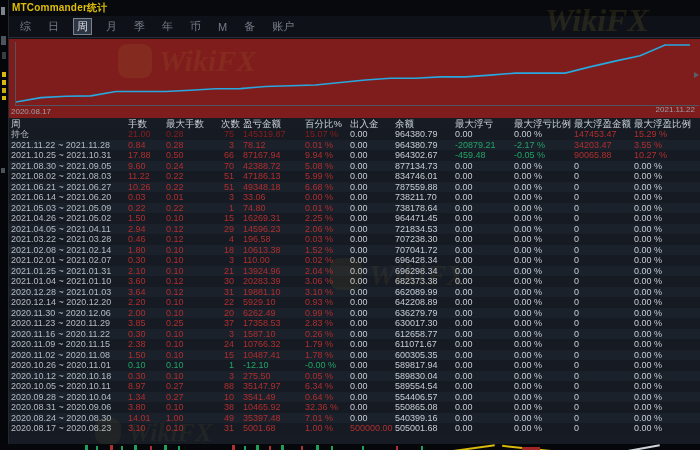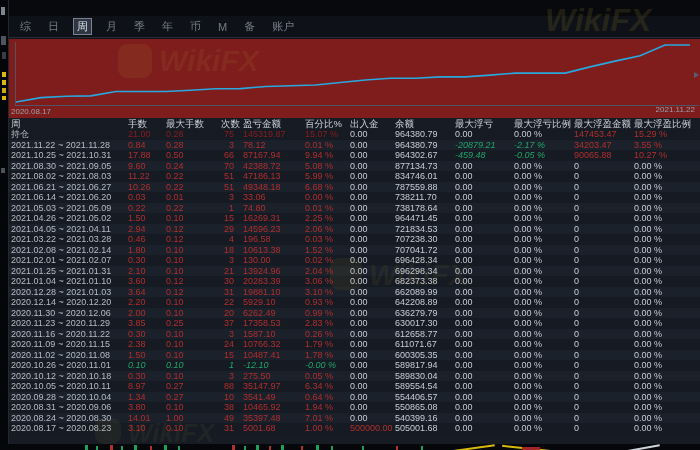--- a/index.html
+++ b/index.html
@@ -63,27 +63,27 @@
   }
   .trow:nth-child(odd){background:#1b212b;}
   .trow:nth-child(even){background:#161b23;}
   #table .hrow{height:11px;line-height:11px;font-size:9.5px;color:#ced4db;background:#171c24;}
   .trow.total{background:#0d1117;margin-top:40px;}
   .cell{overflow:hidden;}
   .cell.num3{text-align:right;padding-right:9px;}
   .c-lbl{color:#b5bbc3;}
   .c-r{color:#b02e2e;}
   .c-d{color:#8a1d1d;}
-  .c-g{color:#21a468;font-style:italic;}
+  .c-g{color:#21a468;}
   .c-w{color:#c7ccd4;}
   
   .wm{
     position:absolute;display:flex;align-items:flex-start;gap:7px;
     font-weight:bold;font-style:italic;pointer-events:none;z-index:6;
-    font-family:Liberation Sans, sans-serif;
+    font-family:Liberation Serif, serif;
   }
   .wm .logo{border-radius:9px;}
   
   #bottom-strip{position:absolute;left:0;top:444px;width:700px;height:6px;background:#05070a;}
   #bottom-strip .frag{position:absolute;bottom:0;}
 </style>
 </head>
 <body>
 
 <div class="edge-mark" style="left:1px;top:7px;width:4px;height:8px;background:#9aa2ab;opacity:.8"></div>
@@ -96,20 +96,21 @@
 <div class="edge-mark" style="left:1px;top:168px;width:4px;height:5px;background:#7d858f;opacity:.6"></div>
 
 <div class="edge-mark" style="left:697px;top:95px;width:3px;height:5px;background:#1fa05a"></div>
 <div class="edge-mark" style="left:697px;top:101px;width:3px;height:4px;background:#b03030"></div>
 <div class="edge-mark" style="left:697px;top:232px;width:3px;height:6px;background:#b03030"></div>
 <div class="edge-mark" style="left:697px;top:328px;width:3px;height:22px;background:#e5c410"></div>
 
 <div id="win">
 
   <div id="titlebar">
+    <span class="ttl">MTCommander统计</span>
   </div>
 
   <div id="tabbar">
       <span class="tab">综</span>
       <span class="tab">日</span>
       <span class="tab selected">周</span>
       <span class="tab">月</span>
       <span class="tab">季</span>
       <span class="tab">年</span>
       <span class="tab">币</span>
@@ -310,21 +311,21 @@
         <span class="cell c-w">0.00</span>
         <span class="cell c-w">0.00 %</span>
         <span class="cell c-w">0</span>
         <span class="cell c-w">0.00 %</span>
       </div>
       <div class="trow">
         <span class="cell c-lbl">2021.02.01 ~ 2021.02.07</span>
         <span class="cell c-r">0.30</span>
         <span class="cell c-r">0.10</span>
         <span class="cell c-r num3">3</span>
-        <span class="cell c-r">130.00</span>
+        <span class="cell c-r">110.00</span>
         <span class="cell c-r">0.02 %</span>
         <span class="cell c-w">0.00</span>
         <span class="cell c-w">696428.34</span>
         <span class="cell c-w">0.00</span>
         <span class="cell c-w">0.00 %</span>
         <span class="cell c-w">0</span>
         <span class="cell c-w">0.00 %</span>
       </div>
       <div class="trow">
         <span class="cell c-lbl">2021.01.25 ~ 2021.01.31</span>
@@ -507,21 +508,21 @@
         <span class="cell c-w">0.00 %</span>
         <span class="cell c-w">0</span>
         <span class="cell c-w">0.00 %</span>
       </div>
       <div class="trow">
         <span class="cell c-lbl">2020.08.31 ~ 2020.09.06</span>
         <span class="cell c-r">3.80</span>
         <span class="cell c-r">0.10</span>
         <span class="cell c-r num3">38</span>
         <span class="cell c-r">10465.92</span>
-        <span class="cell c-r">1.94 %</span>
+        <span class="cell c-r">32.36 %</span>
         <span class="cell c-w">0.00</span>
         <span class="cell c-w">550865.08</span>
         <span class="cell c-w">0.00</span>
         <span class="cell c-w">0.00 %</span>
         <span class="cell c-w">0</span>
         <span class="cell c-w">0.00 %</span>
       </div>
       <div class="trow">
         <span class="cell c-lbl">2020.08.24 ~ 2020.08.30</span>
         <span class="cell c-r">14.01</span>

